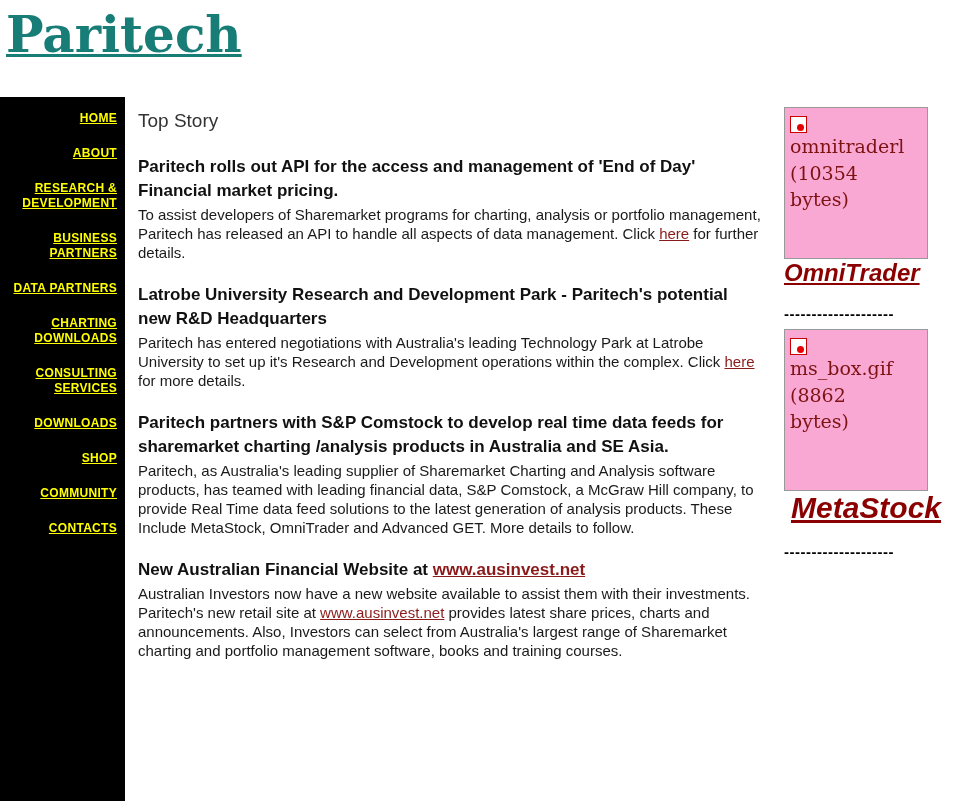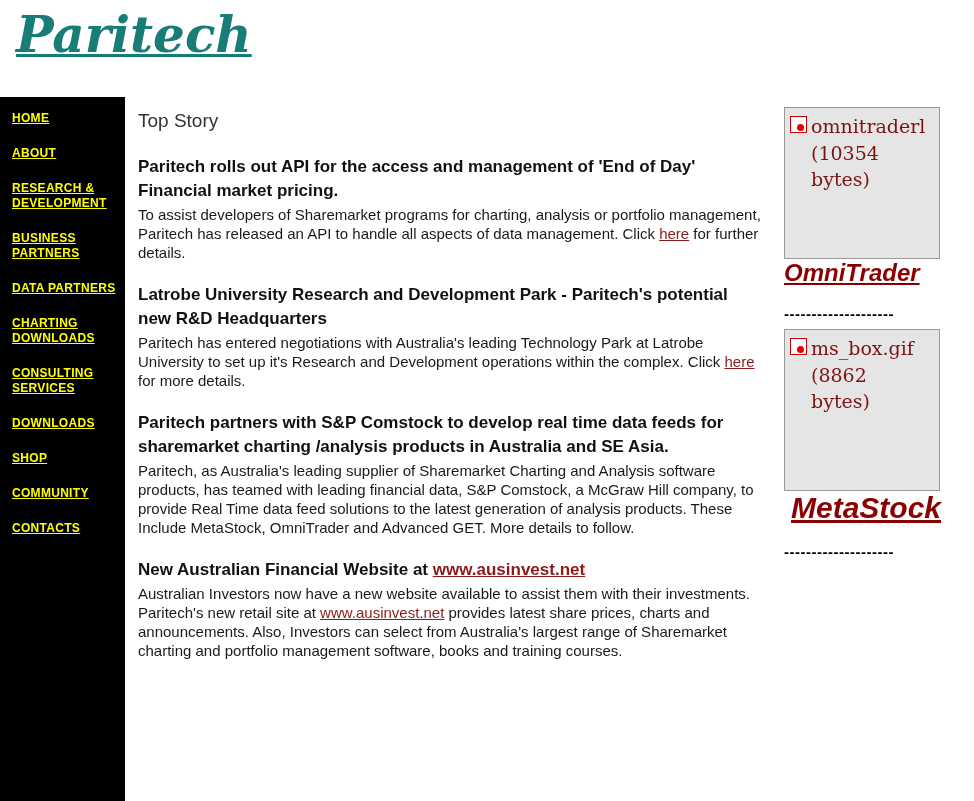--- a/index.html
+++ b/index.html
@@ -5,23 +5,23 @@
   * { box-sizing: border-box; }
   html, body { margin: 0; padding: 0; }
   body { font-family: "Liberation Sans", sans-serif; background: #ffffff; }
   #screen {
     position: relative; width: 974px; height: 801px;
     background: #ffffff; overflow: hidden;
   }
 
   
   .logo-link {
-    position: absolute; left: 16px; top: 2px;
+    position: absolute; left: 6px; top: 2px;
     font-family: "DejaVu Serif", serif;
-    font-style: italic; font-weight: bold;
+    font-weight: bold;
     font-size: 50px; line-height: 1.3;
     color: #177d76; text-decoration: underline;
     text-decoration-thickness: 3px;
     cursor: pointer;
   }
 
   
   .sidebar {
     position: absolute; left: 0; top: 97px;
     width: 125px; height: 704px;
@@ -29,20 +29,21 @@
     padding: 14px 8px 0 12px;
   }
   .nav-link {
     display: block;
     color: #ffff00;
     font-size: 12px; font-weight: bold;
     line-height: 15px; letter-spacing: 0.3px;
     text-decoration: underline;
     margin: 0 0 20px 0;
     cursor: pointer;
+    text-align: right;
   }
 
   
   .content {
     position: absolute; left: 138px; top: 111px;
     width: 624px; color: #1a1a1a;
   }
   .top-story {
     font-size: 19px; font-weight: normal; color: #333333;
     margin: 0 0 24px 0; line-height: 20px;
@@ -57,26 +58,27 @@
   }
   .article a.inline-link, .article h3 a.inline-link {
     color: #8b1a1a; text-decoration: underline; cursor: pointer;
   }
 
   
   .right-col {
     position: absolute; left: 784px; top: 107px; width: 195px;
   }
   .imgbox {
-    width: 156px; border: 1px solid #999999;
-    background: #e5e5e5; padding: 5px 0 0 5px;
+    width: 144px; border: 1px solid #999999;
+    background: #f9a8d4; padding: 5px 0 0 5px;
     font-family: "DejaVu Serif", serif;
     font-size: 19px; color: #7d1212; line-height: 1.4;
     display: flex; align-items: flex-start;
     cursor: pointer;
+    flex-direction: column;
   }
   .imgbox-1 { height: 152px; }
   .imgbox-2 { height: 162px; margin-top: 8px; }
   .broken-icon {
     flex: 0 0 auto;
     position: relative; width: 17px; height: 17px;
     border: 1px solid #cc0000; background: #ffffff;
     margin: 3px 4px 0 0;
   }
   .broken-icon .dot {

